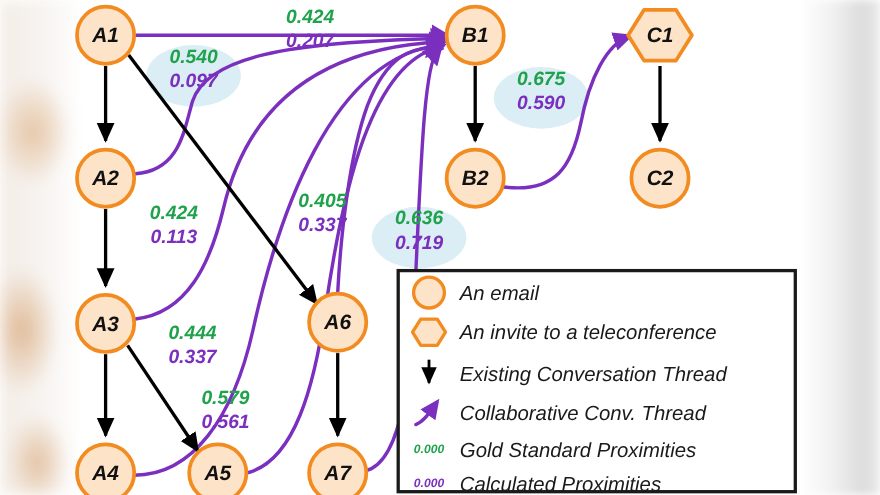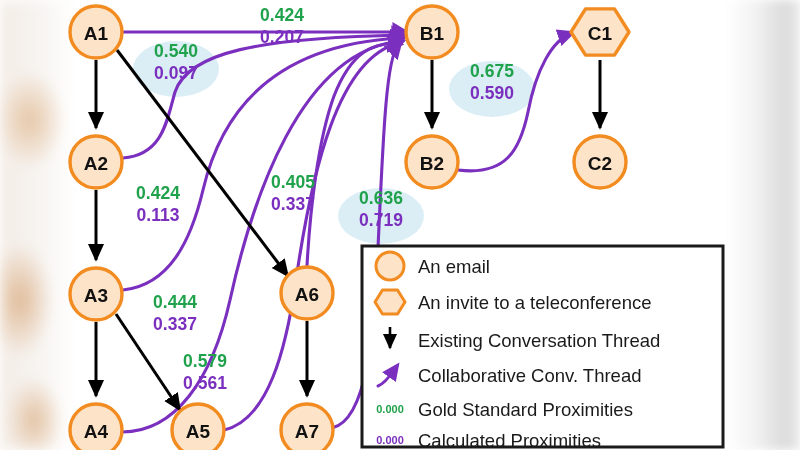--- a/index.html
+++ b/index.html
@@ -1,18 +1,18 @@
 <!DOCTYPE html>
 <html><head>
 <meta charset="utf-8">
 <style>
   html,body{margin:0;padding:0;}
   body{width:800px;height:450px;overflow:hidden;background:#ffffff;
        font-family:"Liberation Sans",sans-serif;}
-  #stage{position:relative;width:800px;height:450px;}
+  #stage{position:relative;width:800px;height:450px;font-style:italic;}
   #bg-left{position:absolute;left:0;top:0;width:74px;height:450px;
     background:
       radial-gradient(ellipse 50px 70px at 30px 120px,#e6c6a6 0%,rgba(230,198,166,0) 70%),
       radial-gradient(ellipse 46px 80px at 20px 300px,#e0bb98 0%,rgba(224,187,152,0) 72%),
       radial-gradient(ellipse 40px 60px at 34px 420px,#e3c2a2 0%,rgba(227,194,162,0) 72%),
       linear-gradient(90deg,#f3ece6 0%,#f7f4f1 55%,#ffffff 100%);
     filter:blur(6px);}
   #bg-right{position:absolute;left:726px;top:0;width:74px;height:450px;
     background:linear-gradient(90deg,#ffffff 0%,#f2f2f2 40%,#dcdcdc 78%,#e9e9e9 100%);
     filter:blur(4px);}

